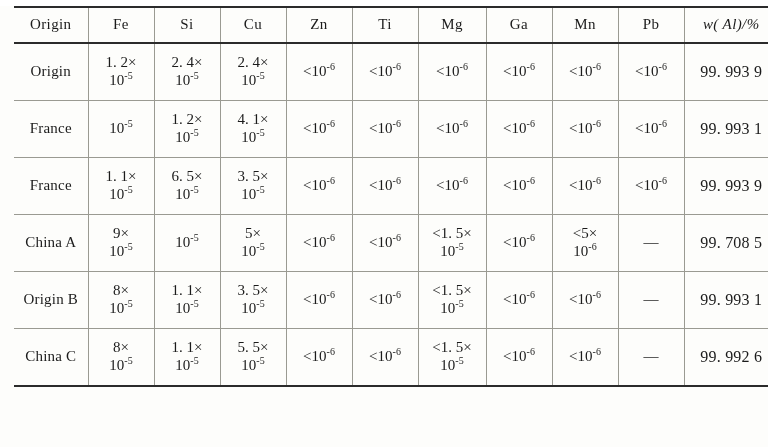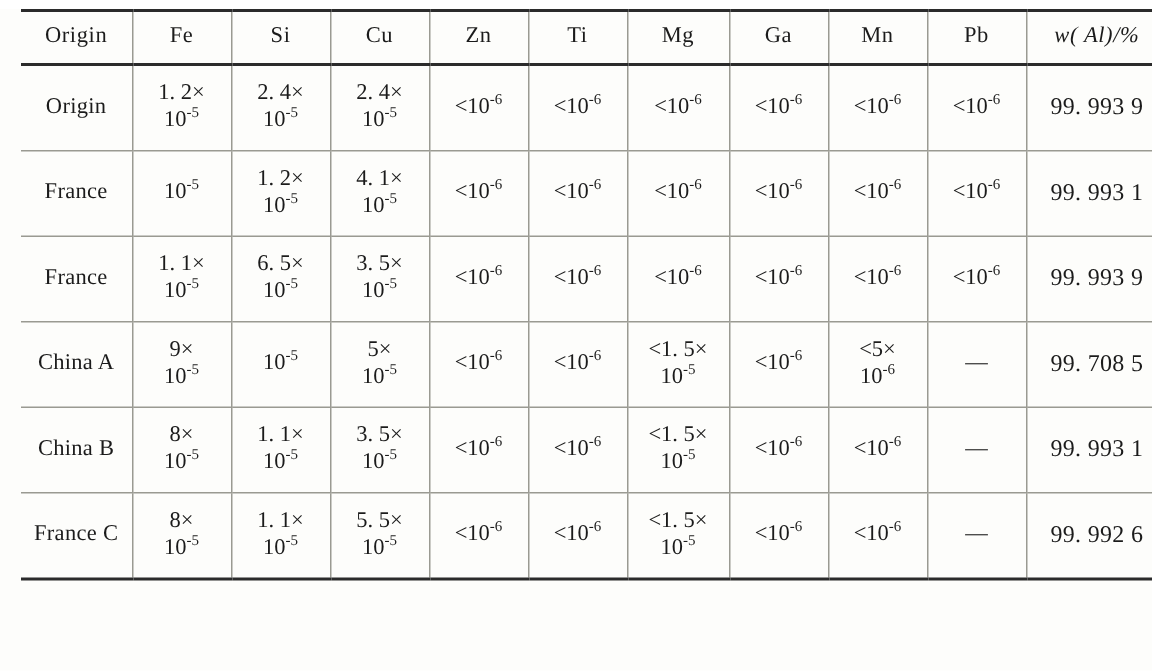--- a/index.html
+++ b/index.html
@@ -291,21 +291,21 @@
               <span class="line1">&lt;5×</span>
               <span class="line2">10<sup>-6</sup></span>
             </span>
           </td>
           <td>
             <span class="val-single">—</span>
           </td>
           <td><span class="purity">99. 708 5</span></td>
         </tr>
         <tr>
-          <td class="origin-cell">China B</td>
+          <td class="origin-cell">Origin B</td>
           <td>
             <span class="val">
               <span class="line1">8×</span>
               <span class="line2">10<sup>-5</sup></span>
             </span>
           </td>
           <td>
             <span class="val">
               <span class="line1">1. 1×</span>
               <span class="line2">10<sup>-5</sup></span>
@@ -334,21 +334,21 @@
           </td>
           <td>
             <span class="val-single">&lt;10<sup>-6</sup></span>
           </td>
           <td>
             <span class="val-single">—</span>
           </td>
           <td><span class="purity">99. 993 1</span></td>
         </tr>
         <tr>
-          <td class="origin-cell">France C</td>
+          <td class="origin-cell">China C</td>
           <td>
             <span class="val">
               <span class="line1">8×</span>
               <span class="line2">10<sup>-5</sup></span>
             </span>
           </td>
           <td>
             <span class="val">
               <span class="line1">1. 1×</span>
               <span class="line2">10<sup>-5</sup></span>

